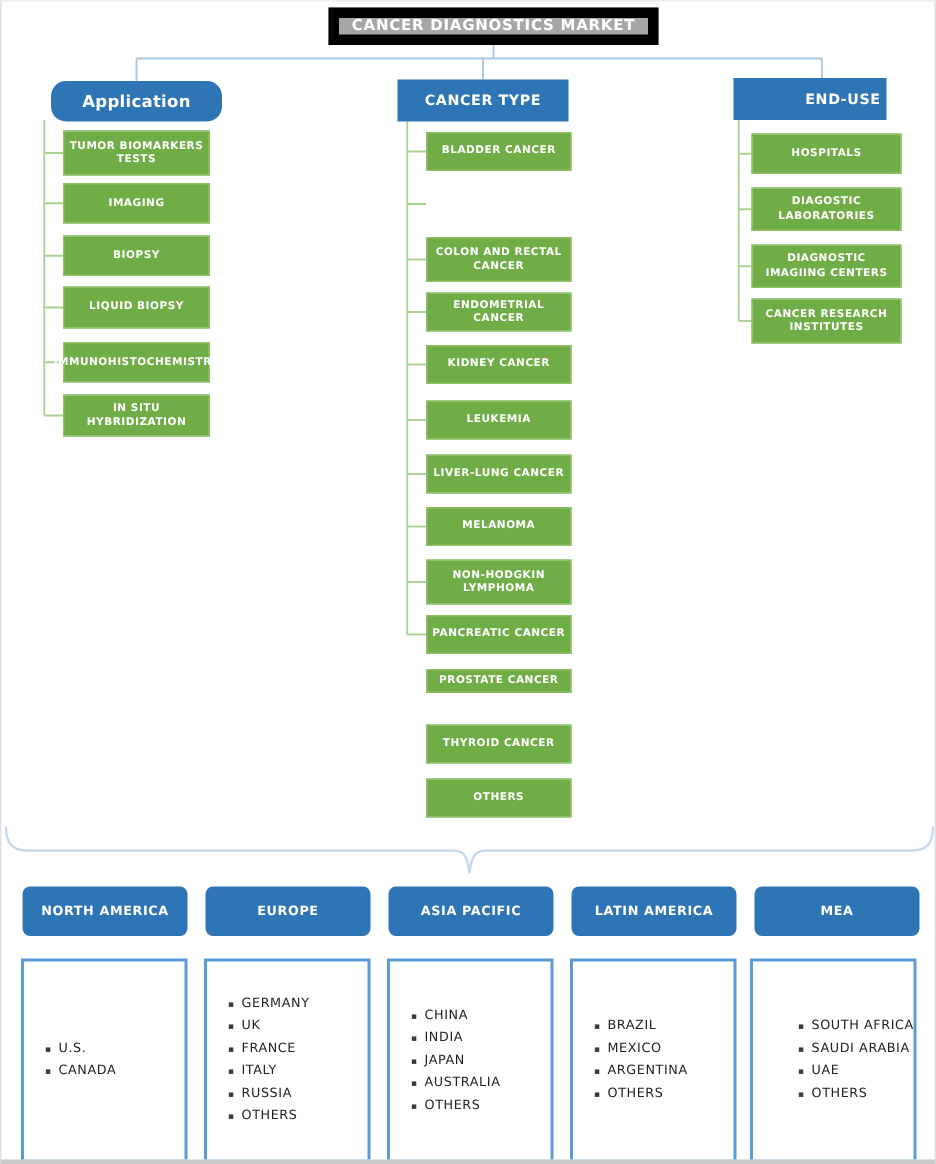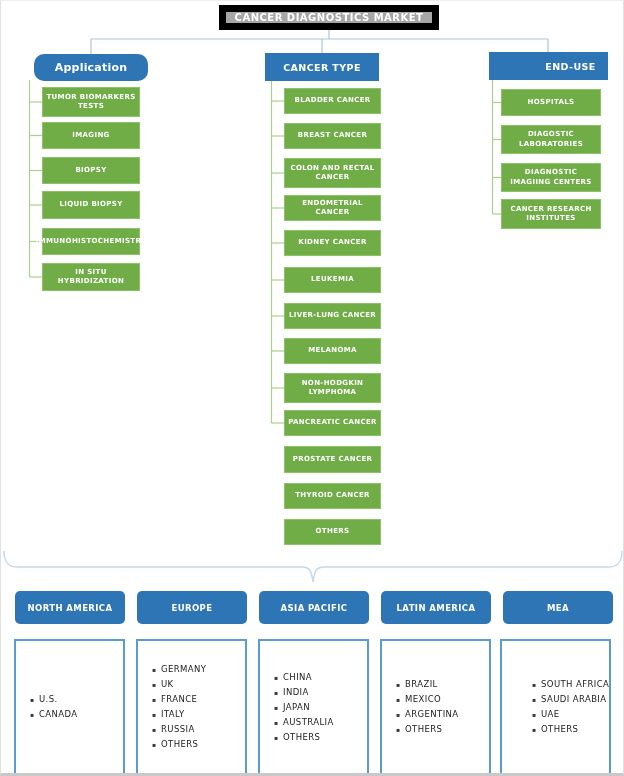--- a/index.html
+++ b/index.html
@@ -22,21 +22,21 @@
     color:#fff;font-size:10px;font-weight:bold;letter-spacing:.5px;
     display:flex;align-items:center;justify-content:center;text-align:center;
   }
   .hdr{
     position:absolute;background:#2e75b6;color:#fff;font-weight:bold;
     display:flex;align-items:center;justify-content:center;text-align:center;
     box-sizing:border-box;font-size:9.5px;letter-spacing:.4px;
   }
   .hdr-app{left:33px;top:53px;width:114px;height:27px;font-size:11px;letter-spacing:.2px;border-radius:10px;}
   .hdr-cancer{left:264px;top:52px;width:114px;height:28px;}
-  .hdr-end{left:488px;top:51px;width:119px;height:28px;padding-left:44px;}
+  .hdr-end{left:488px;top:51px;width:102px;height:28px;padding-left:44px;}
   .g-item{
     position:absolute;background:#70ad47;border:1px solid #8dc268;
     color:#fff;font-size:7px;font-weight:bold;letter-spacing:.35px;
     display:flex;align-items:center;justify-content:center;text-align:center;
     line-height:1.35;padding:0 3px;box-sizing:border-box;
   }
   .col-app{left:41px;width:98px;}
   .col-cancer{left:283px;width:97px;}
   .col-end{left:500px;width:100px;}
   .region-hdr{
@@ -118,30 +118,29 @@
   <div class="hdr hdr-end">END-USE</div>
 
   <div class="g-item col-app" style="top:86px;height:30px;">TUMOR BIOMARKERS TESTS</div>
   <div class="g-item col-app" style="top:121px;height:27px;">IMAGING</div>
   <div class="g-item col-app" style="top:156px;height:27px;">BIOPSY</div>
   <div class="g-item col-app" style="top:190px;height:28px;">LIQUID BIOPSY</div>
   <div class="g-item col-app" style="top:227px;height:27px;">IMMUNOHISTOCHEMISTRY</div>
   <div class="g-item col-app" style="top:262px;height:28px;">IN SITU HYBRIDIZATION</div>
 
   <div class="g-item col-cancer" style="top:87px;height:26px;">BLADDER CANCER</div>
-  <div class="g-item col-cancer" style="top:122px;height:26px;">BREAST CANCER</div>
   <div class="g-item col-cancer" style="top:157px;height:30px;">COLON AND RECTAL CANCER</div>
   <div class="g-item col-cancer" style="top:194px;height:26px;">ENDOMETRIAL CANCER</div>
   <div class="g-item col-cancer" style="top:229px;height:26px;">KIDNEY CANCER</div>
   <div class="g-item col-cancer" style="top:266px;height:26px;">LEUKEMIA</div>
   <div class="g-item col-cancer" style="top:302px;height:26px;">LIVER-LUNG CANCER</div>
   <div class="g-item col-cancer" style="top:337px;height:26px;">MELANOMA</div>
   <div class="g-item col-cancer" style="top:372px;height:30px;">NON-HODGKIN LYMPHOMA</div>
   <div class="g-item col-cancer" style="top:409px;height:26px;">PANCREATIC CANCER</div>
-  <div class="g-item col-cancer" style="top:445px;height:27px;">PROSTATE CANCER</div>
+  <div class="g-item col-cancer" style="top:445px;height:16px;">PROSTATE CANCER</div>
   <div class="g-item col-cancer" style="top:482px;height:26px;">THYROID CANCER</div>
   <div class="g-item col-cancer" style="top:518px;height:26px;">OTHERS</div>
 
   <div class="g-item col-end" style="top:88px;height:27px;">HOSPITALS</div>
   <div class="g-item col-end" style="top:124px;height:29px;">DIAGOSTIC LABORATORIES</div>
   <div class="g-item col-end" style="top:162px;height:29px;">DIAGNOSTIC IMAGIING CENTERS</div>
   <div class="g-item col-end" style="top:198px;height:30px;">CANCER RESEARCH INSTITUTES</div>
 
   <div class="region-hdr" style="left:14px;">NORTH AMERICA</div>
   <div class="region-hdr" style="left:136px;">EUROPE</div>

